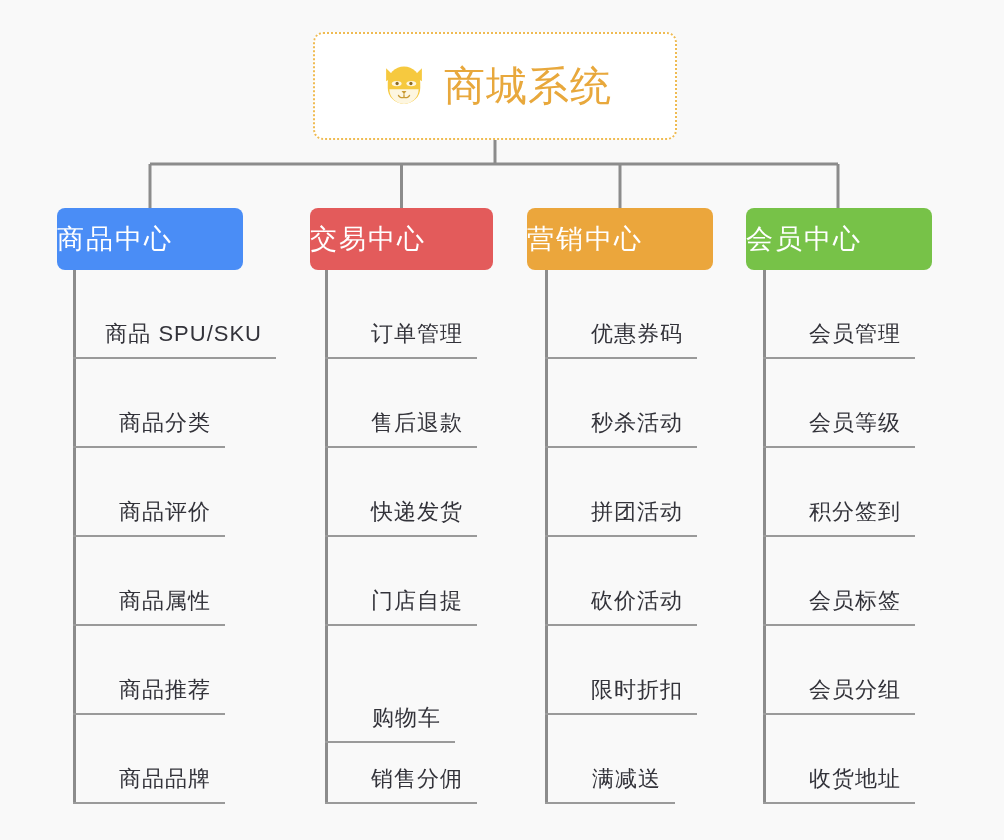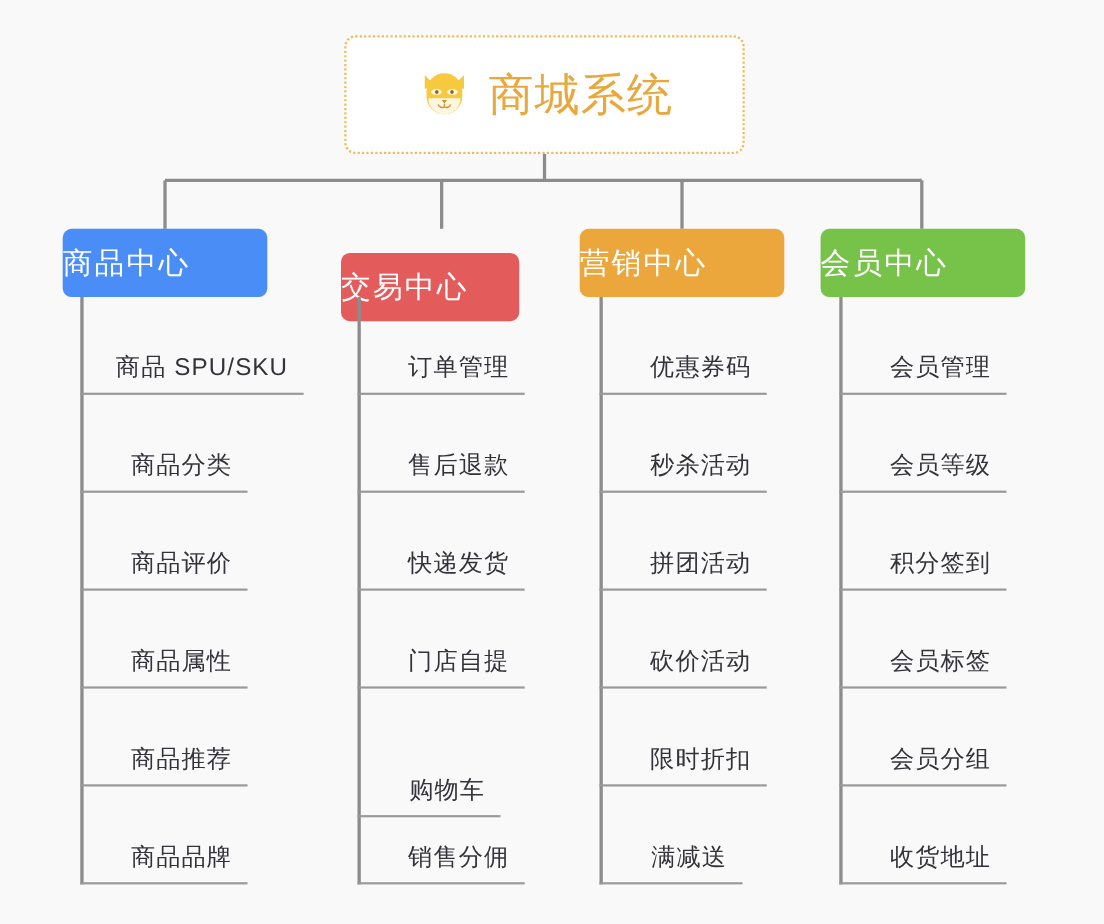--- a/index.html
+++ b/index.html
@@ -142,21 +142,21 @@
       <path d="M32 46 a5 4 0 0 1 -7 -3" stroke="#c99a34" stroke-width="1.6" fill="none"></path>
       <path d="M32 46 a5 4 0 0 0 7 -3" stroke="#c99a34" stroke-width="1.6" fill="none"></path>
     </svg>
     <span class="root-title">商城系统</span>
   </div>
 
   <div id="cat-boxes">
       <div class="cat-box" style="left: 57px; top: 208px; width: 186px; background: rgb(74, 141, 246);">
         <span>商品中心</span>
       </div>
-      <div class="cat-box" style="left: 310px; top: 208px; width: 162px; background: rgb(227, 91, 91); margin-top: 22px;">
+      <div class="cat-box" style="left: 310px; top: 208px; width: 183px; background: rgb(227, 91, 91);">
         <span>交易中心</span>
       </div>
       <div class="cat-box" style="left: 527px; top: 208px; width: 186px; background: rgb(235, 166, 60);">
         <span>营销中心</span>
       </div>
       <div class="cat-box" style="left: 746px; top: 208px; width: 186px; background: rgb(119, 194, 72);">
         <span>会员中心</span>
       </div>
     </div>
   <div id="leaf-cols">

